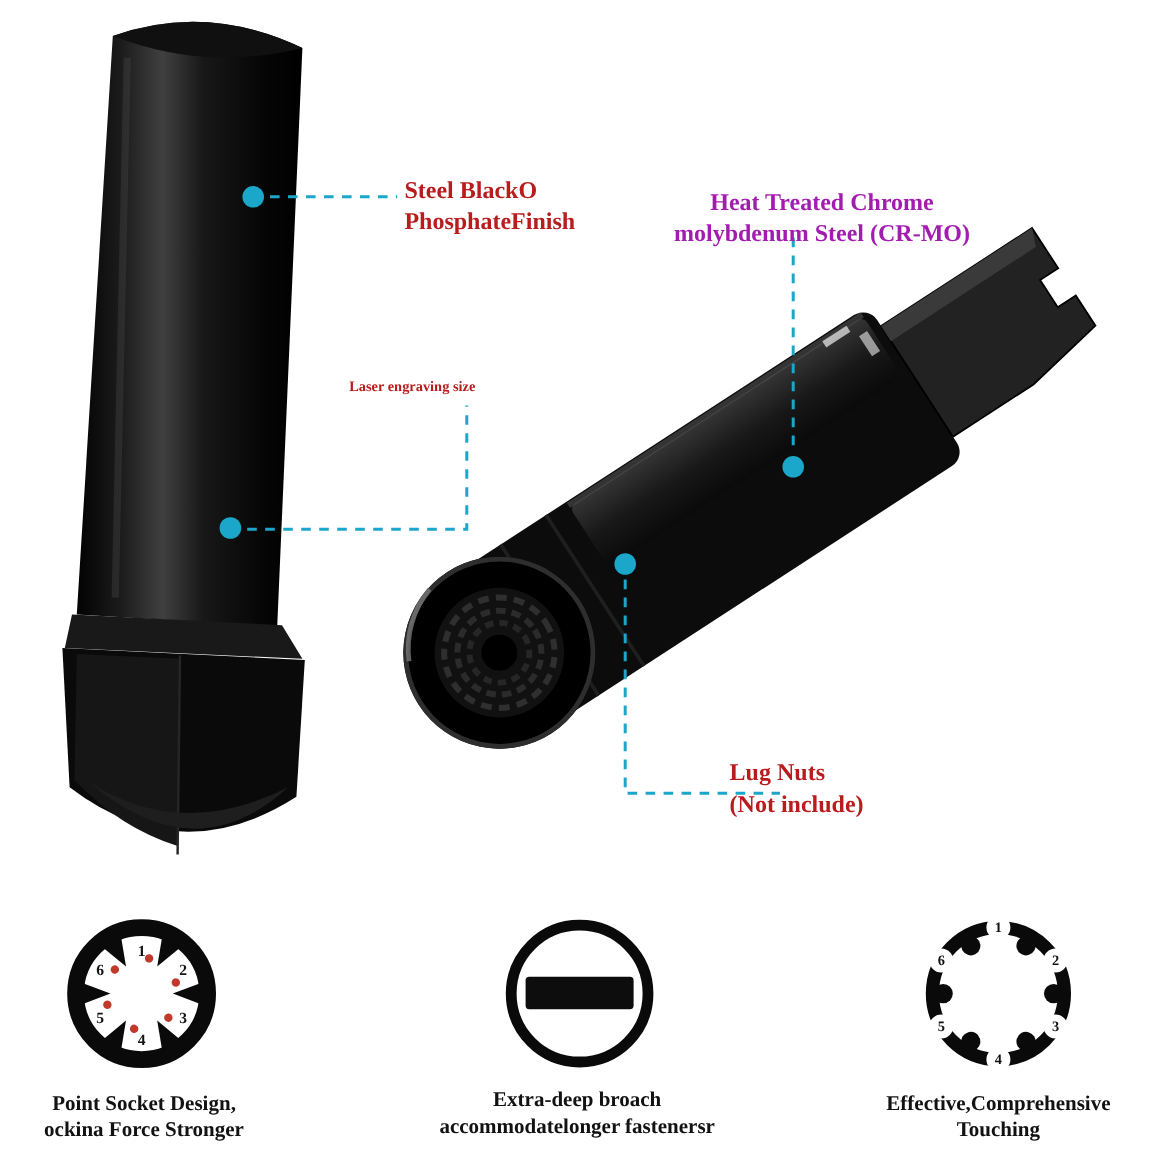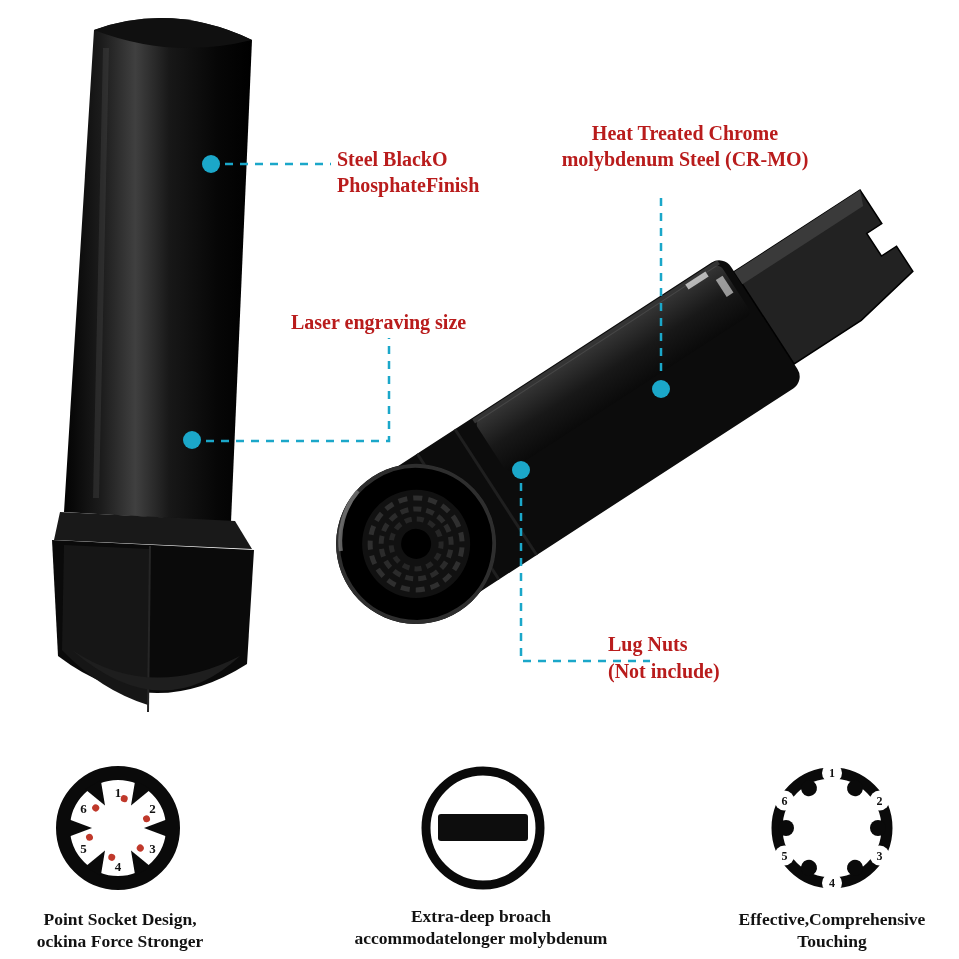--- a/index.html
+++ b/index.html
@@ -12,23 +12,23 @@
   }
   .layer { position:absolute; left:0; top:0; }
   svg text { font-family:"Liberation Serif", serif; }
   .callout {
     position:absolute;
     font-weight:bold;
     white-space:pre-line;
     z-index:2;
   }
   .cyan  { color:#b91c1c; }
-  .dark  { color:#b91c1c; }
+  .dark  { color:#a21caf;margin-top:36px; }
   .finish-callout   { left:337px; top:146px; font-size:20px; line-height:26px; }
-  .laser-callout    { left:291px; top:309px; font-size:20px; line-height:26px; }
+  .laser-callout    { left:291px; top:309px; font-size:12px; line-height:26px; }
   .material-callout { left:520px; top:120px; width:330px; font-size:20px; line-height:26px; text-align:center; }
   .lugnuts-callout  { left:608px; top:631px; width:210px; font-size:20px; line-height:27px; text-align:left; }
   .caption {
     position:absolute;
     font-weight:bold;
     font-size:17.5px;
     line-height:22px;
     color:#121212;
     text-align:center;
     white-space:pre-line;
@@ -181,16 +181,16 @@
 <div class="callout dark material-callout">Heat Treated Chrome
 molybdenum Steel (CR-MO)</div>
 
 <div class="callout cyan lugnuts-callout">Lug Nuts
 (Not include)</div>
 
 <div class="caption caption-spline">Point Socket Design,
 ockina Force Stronger</div>
 
 <div class="caption caption-broach">Extra-deep broach
-accommodatelonger molybdenum</div>
+accommodatelonger fastenersr</div>
 
 <div class="caption caption-touch">Effective,Comprehensive
 Touching</div>
 
 </body></html>

